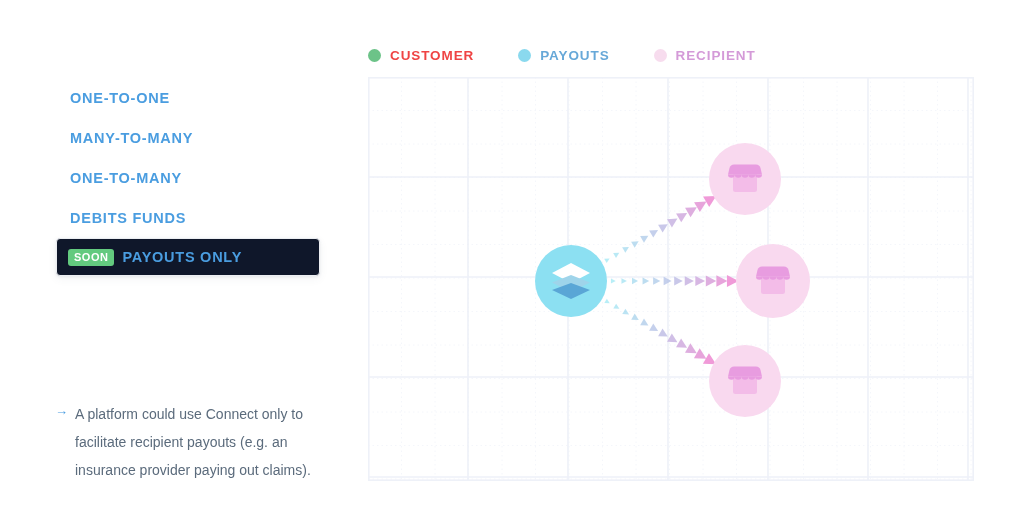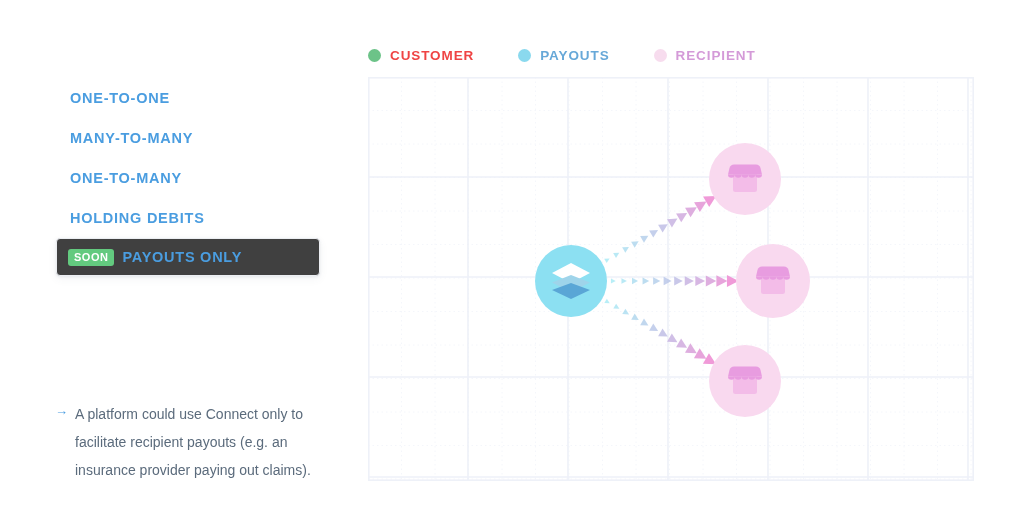--- a/index.html
+++ b/index.html
@@ -68,21 +68,21 @@
   }
   .nav-item.active {
     padding-left: 0;
   }
   .nav-card {
     position: absolute;
     left: 56px;
     top: 0px;
     width: 264px;
     height: 38px;
-    background: #404040;
+    background: #0f172a;
     border: 1px solid #eceef2;
     border-radius: 4px;
     box-shadow: 0 1px 3px rgba(60,80,110,0.10), 0 3px 10px rgba(60,80,110,0.06);
     display: flex;
     align-items: center;
     padding-left: 11px;
     box-sizing: border-box;
     gap: 8px;
   }
   .badge-soon {
@@ -170,21 +170,21 @@
   <div class="nav-item">
     <span class="nav-label">ONE-TO-ONE</span>
   </div>
   <div class="nav-item">
     <span class="nav-label">MANY-TO-MANY</span>
   </div>
   <div class="nav-item">
     <span class="nav-label">ONE-TO-MANY</span>
   </div>
   <div class="nav-item">
-    <span class="nav-label">HOLDING DEBITS</span>
+    <span class="nav-label">DEBITS FUNDS</span>
   </div>
   <div class="nav-item active">
     <div class="nav-card">
       <span class="badge-soon">SOON</span>
       <span class="nav-label">PAYOUTS ONLY</span>
     </div>
   </div>
 </nav>
 
 <div id="description">

